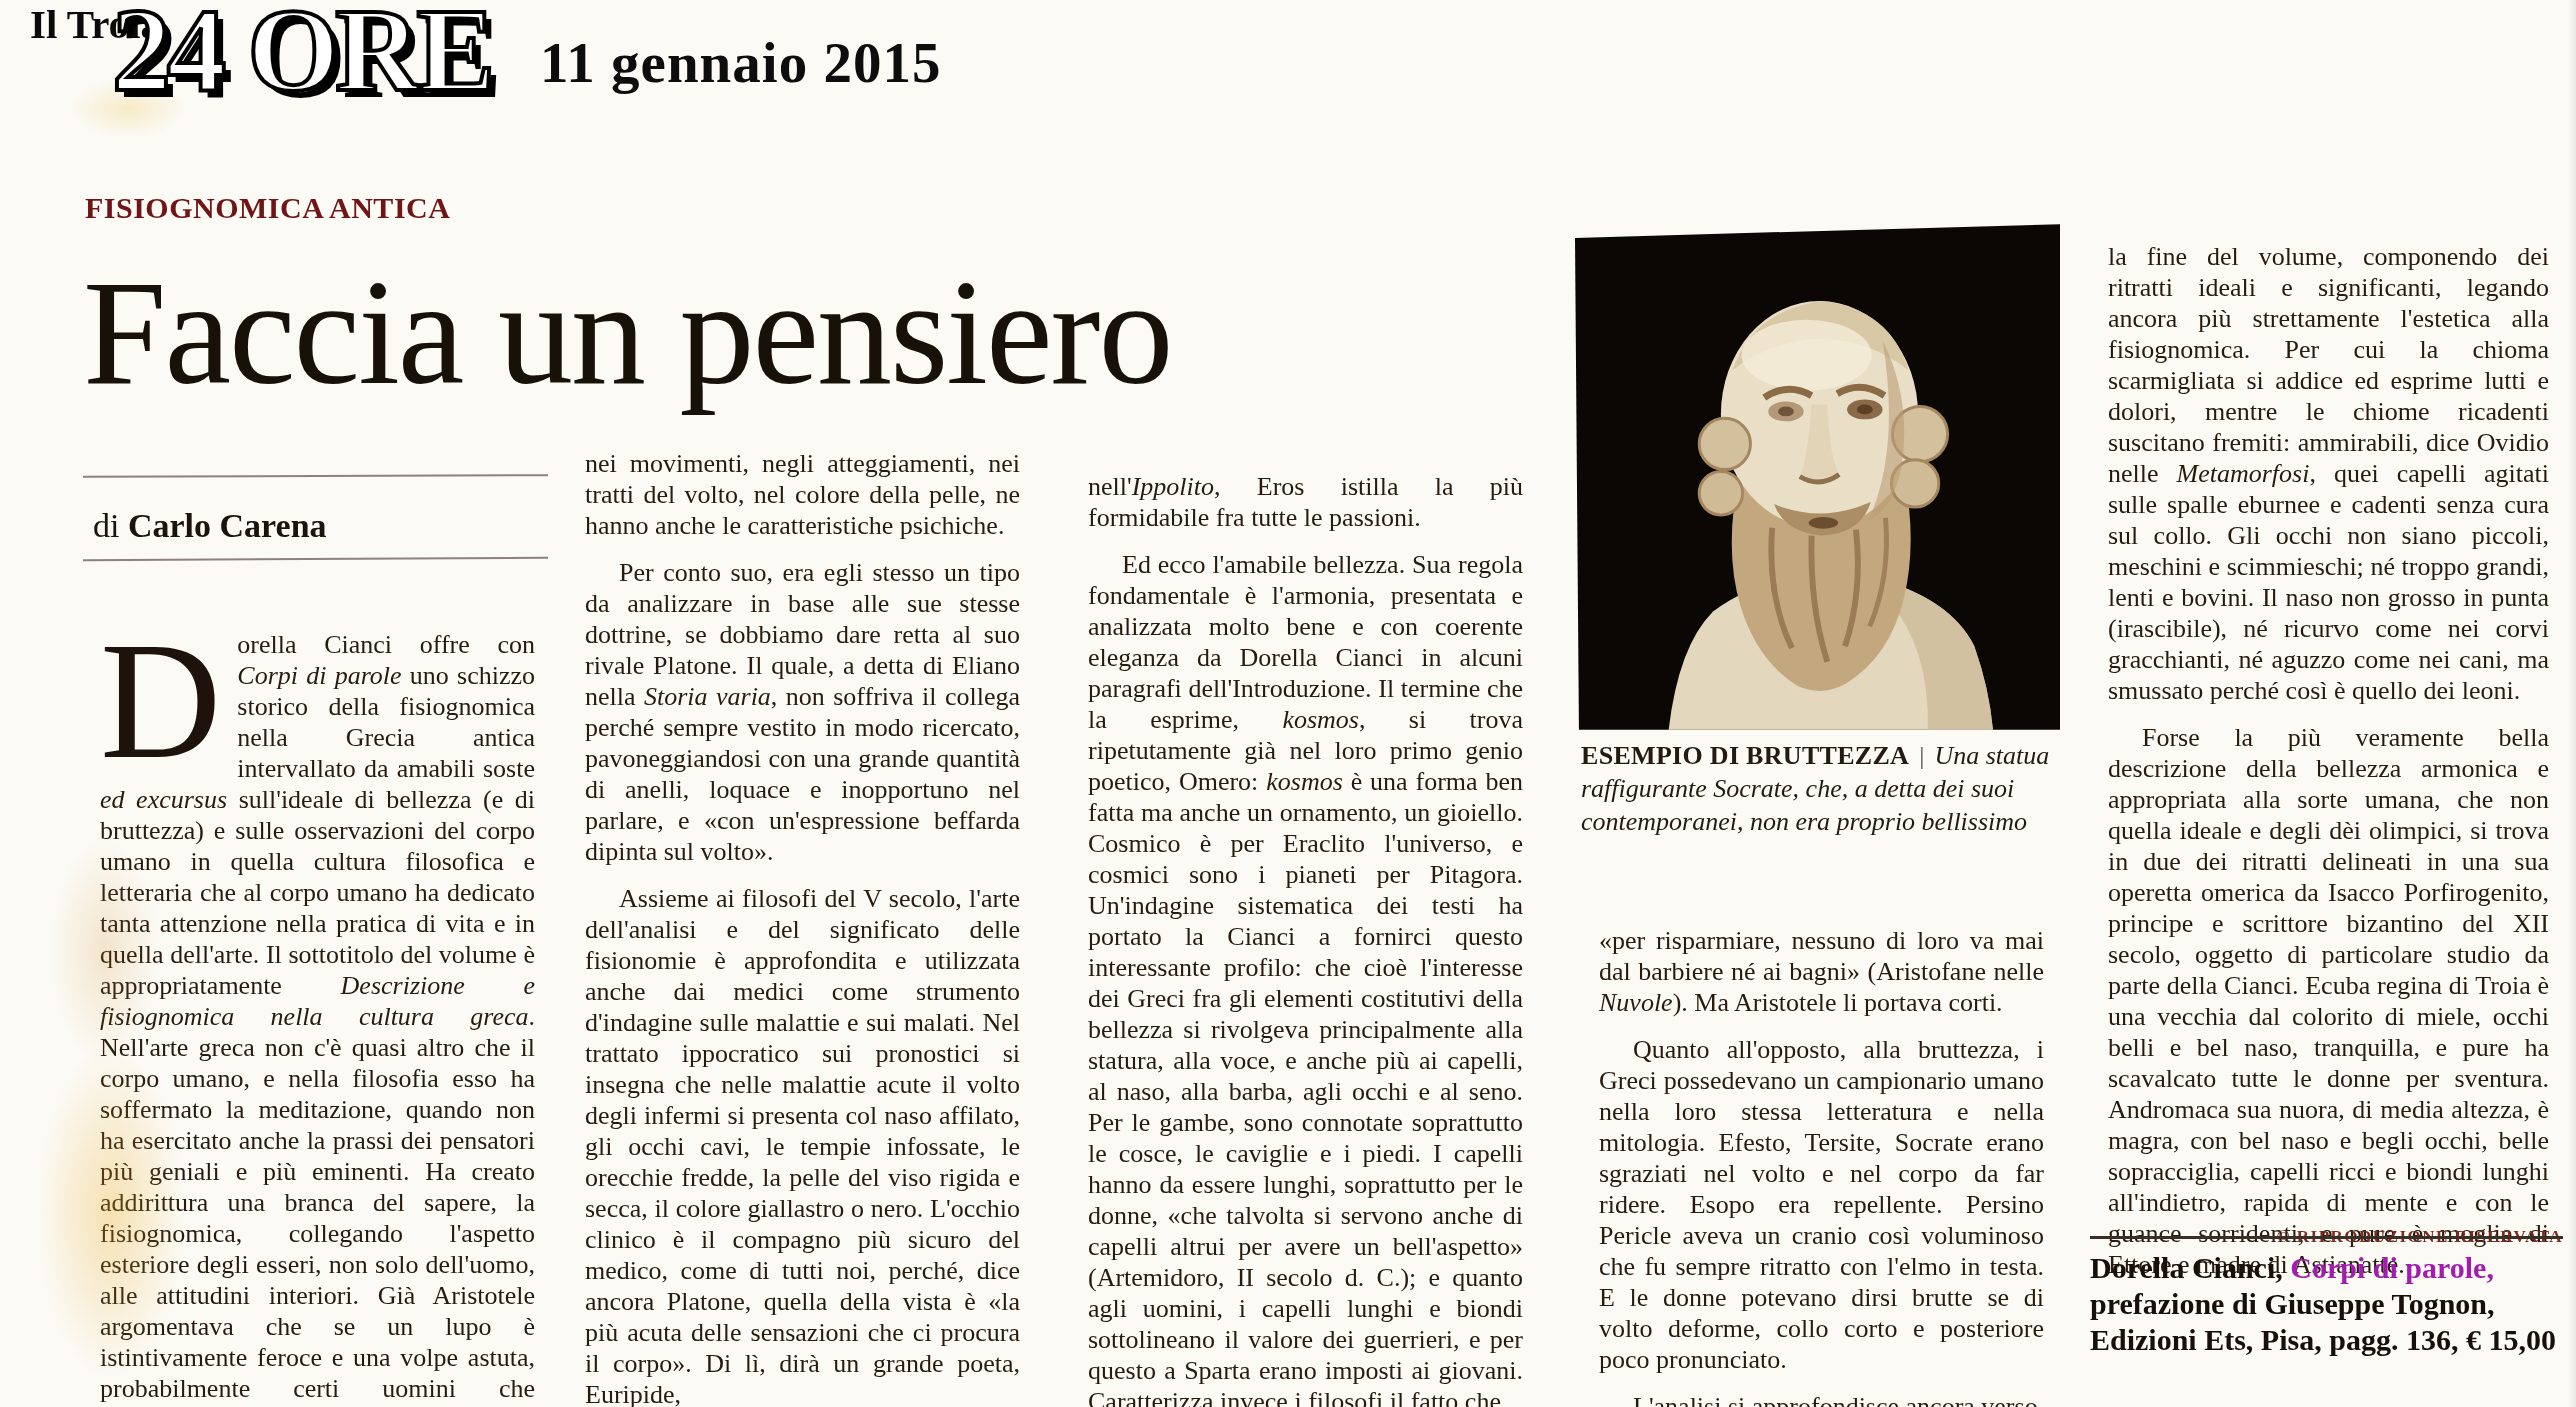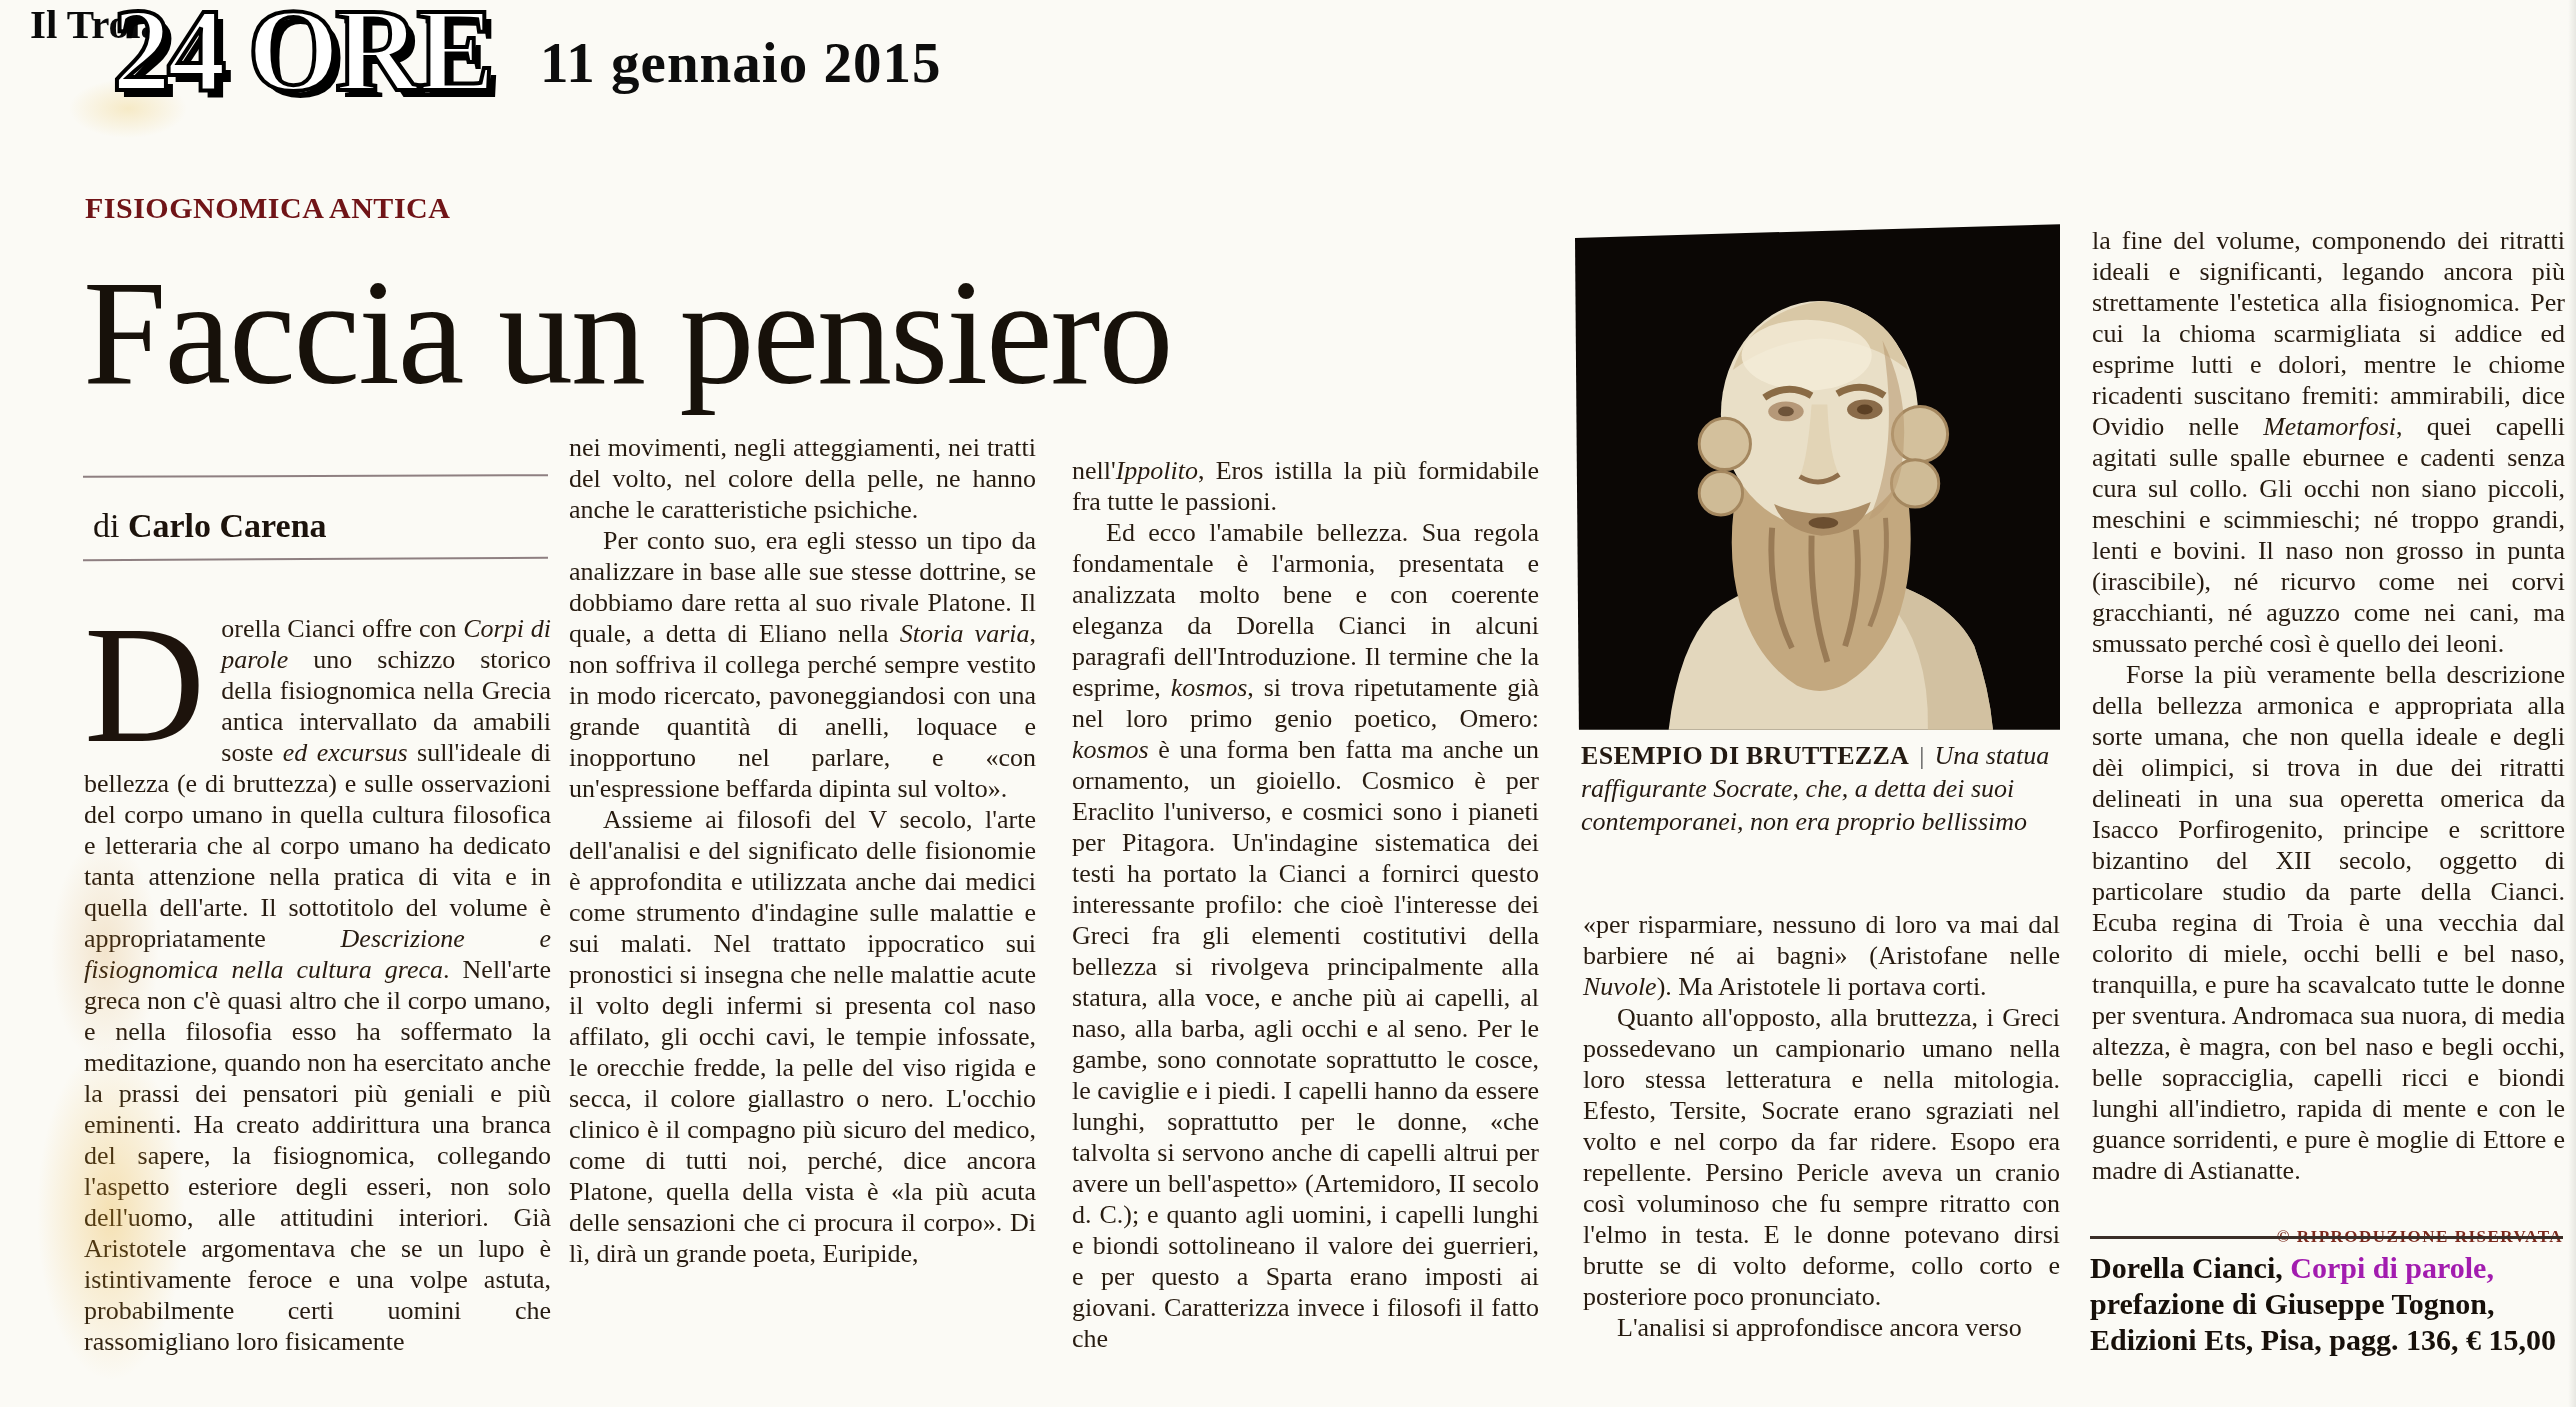--- a/index.html
+++ b/index.html
@@ -21,21 +21,21 @@
   .rule{position:absolute;left:83px;width:465px;height:2px;background:#6a555a;opacity:.75;}
   .rule-top{top:475px;transform:rotate(-.2deg);}
   .rule-bottom{top:558px;transform:rotate(-.3deg);}
   .byline{position:absolute;left:93px;top:507px;font:400 34px/1.1 "Liberation Serif",serif;color:#1c130c;}
   .byline b{font-weight:700;}
 
   
   .col{position:absolute;width:467px;text-align:justify;
        font:26px/31px "Liberation Serif","DejaVu Serif",serif;color:#271b10;
        hyphens:auto;-webkit-hyphens:auto;}
-  .col p{margin:0;}
+  .col p{margin:16px;}
   .col p.ind{text-indent:34px;}
   .col1{left:84px;top:613px;}
   .col2{left:569px;top:432px;}
   .col3{left:1072px;top:455px;}
   .col4{left:1583px;top:909px;width:477px;}
   .col5{left:2092px;top:225px;width:473px;}
   .dropcap{float:left;font-size:168px;line-height:.76;padding:8px 16px 0 0;color:#1d130c;}
 
   
   .photo{position:absolute;left:1575px;top:222px;width:485px;height:508px;margin:0;}

